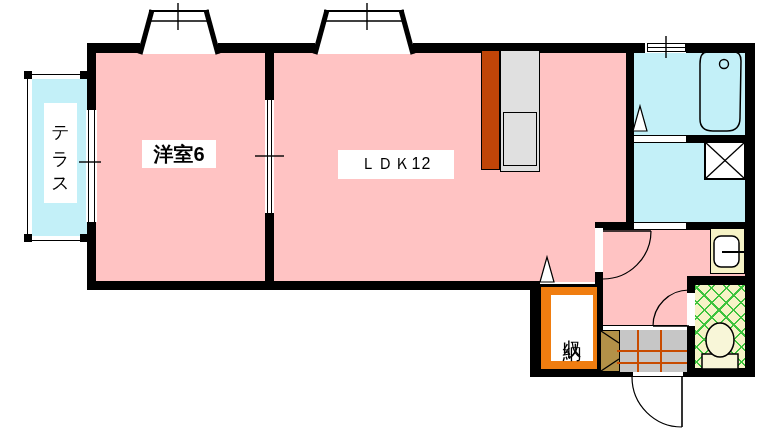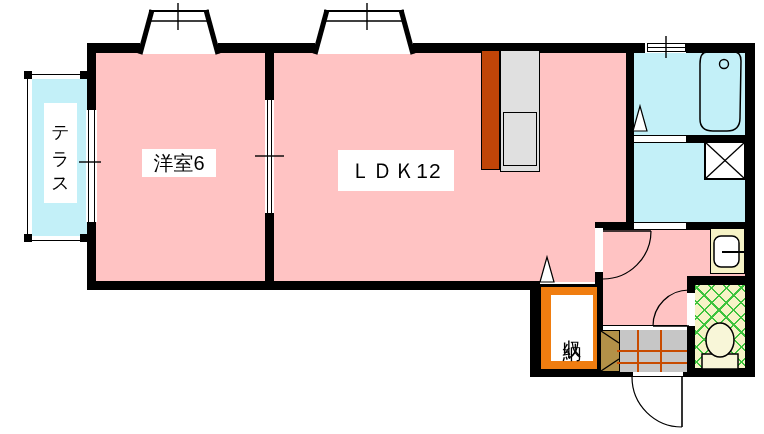--- a/index.html
+++ b/index.html
@@ -157,17 +157,17 @@
     <g fill="none" stroke="#000">
       <line x1="682" y1="377" x2="682" y2="427" stroke-width="1.6"></line>
       <path d="M632,377 A50,50 0 0 0 682,427" stroke-width="1.2"></path>
     </g>
 
     <polygon points="640,106 633,131 647,131" fill="#fff" stroke="#000" stroke-width="1.2"></polygon>
     <polygon points="547,257 540,282 554,282" fill="#fff" stroke="#000" stroke-width="1.2"></polygon>
   </svg>
 
   <div class="lbl vtext" style="left:44px;top:103px;width:33px;height:100px;font-size:18px;letter-spacing:6px;">テラス</div>
-  <div class="lbl" style="left:142px;top:149px;width:74px;height:28px;font-size:20px;">洋室6</div>
-  <div class="lbl" style="left:338px;top:150px;width:116px;height:41px;font-size:21px;letter-spacing:1px;">ＬＤＫ12</div>
+  <div class="lbl" style="left:142px;top:140px;width:74px;height:28px;font-size:20px;font-weight:bold;">洋室6</div>
+  <div class="lbl" style="left:338px;top:150px;width:116px;height:29px;font-size:16px;letter-spacing:1px;">ＬＤＫ12</div>
   <div class="lbl vtext" style="left:551px;top:295px;width:42px;height:66px;font-size:19px;letter-spacing:4px;">収納</div>
 
 </div>
 
 </body></html>

